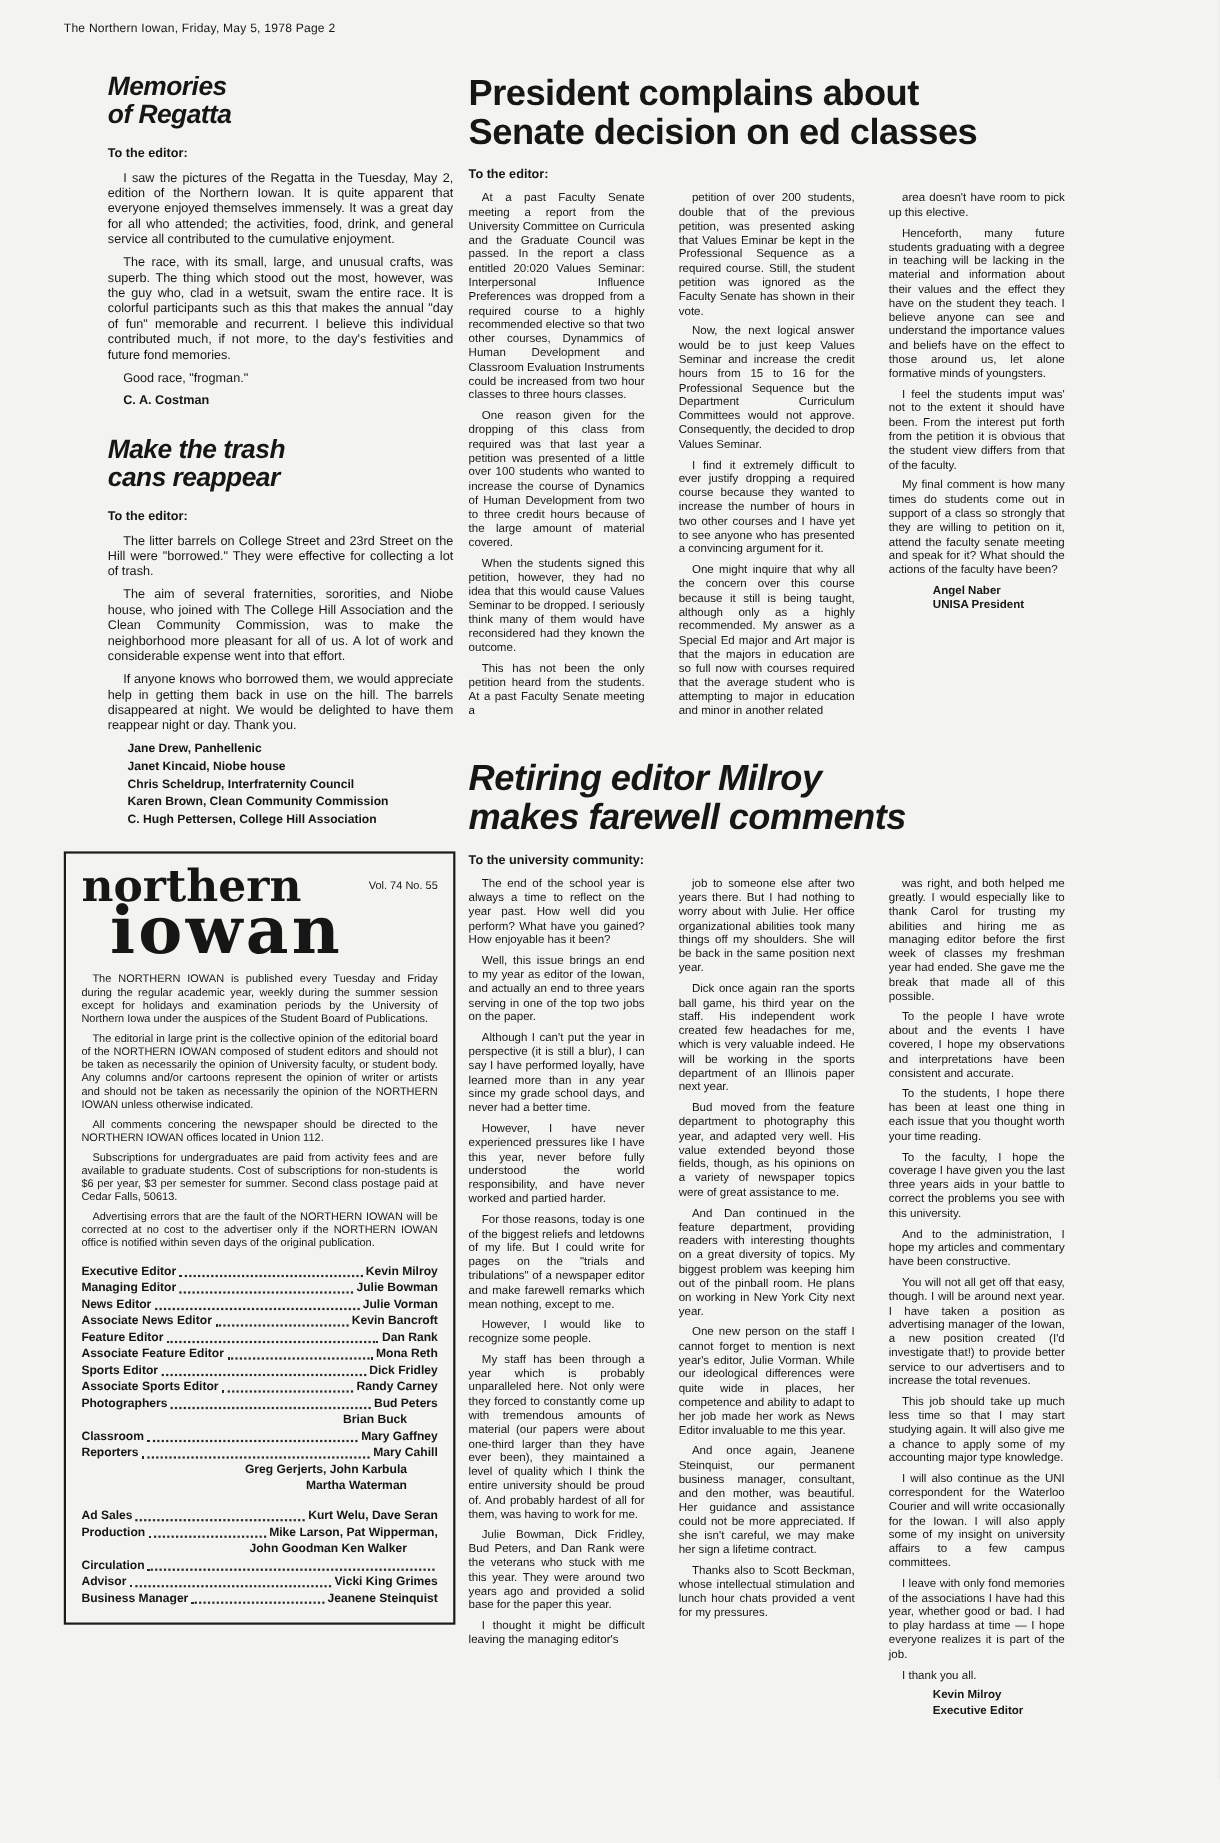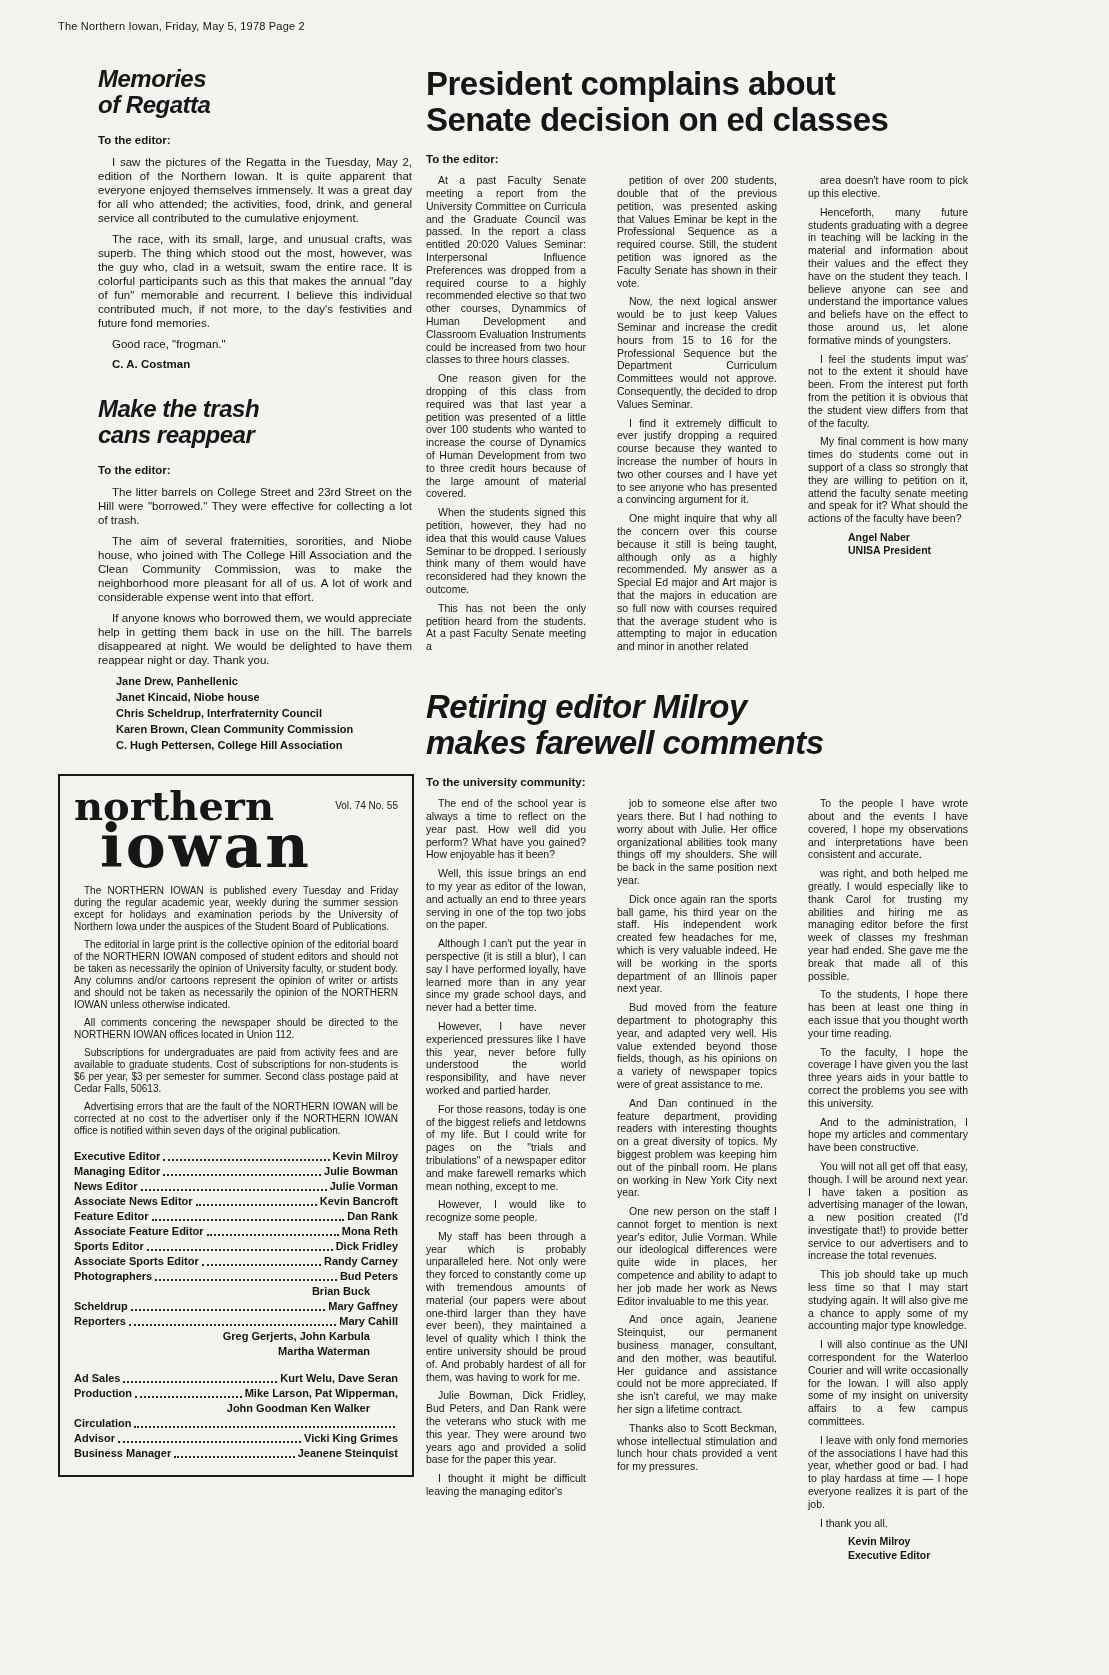--- a/index.html
+++ b/index.html
@@ -151,21 +151,21 @@
             <span class="staff-leader"></span>
             <span class="staff-name">Randy Carney</span>
           </div>
           <div class="staff-row">
             <span class="staff-role">Photographers</span>
             <span class="staff-leader"></span>
             <span class="staff-name">Bud Peters</span>
           </div>
           <div class="staff-extra">Brian Buck</div>
           <div class="staff-row">
-            <span class="staff-role">Scheldrup</span>
+            <span class="staff-role">Classroom</span>
             <span class="staff-leader"></span>
             <span class="staff-name">Mary Gaffney</span>
           </div>
           <div class="staff-row">
             <span class="staff-role">Reporters</span>
             <span class="staff-leader"></span>
             <span class="staff-name">Mary Cahill</span>
           </div>
           <div class="staff-extra">Greg Gerjerts, John Karbula</div>
           <div class="staff-extra">Martha Waterman</div>
@@ -254,22 +254,22 @@
             <p class="body-para">job to someone else after two years there. But I had nothing to worry about with Julie. Her office organizational abilities took many things off my shoulders. She will be back in the same position next year.</p>
             <p class="body-para">Dick once again ran the sports ball game, his third year on the staff. His independent work created few headaches for me, which is very valuable indeed. He will be working in the sports department of an Illinois paper next year.</p>
             <p class="body-para">Bud moved from the feature department to photography this year, and adapted very well. His value extended beyond those fields, though, as his opinions on a variety of newspaper topics were of great assistance to me.</p>
             <p class="body-para">And Dan continued in the feature department, providing readers with interesting thoughts on a great diversity of topics. My biggest problem was keeping him out of the pinball room. He plans on working in New York City next year.</p>
             <p class="body-para">One new person on the staff I cannot forget to mention is next year's editor, Julie Vorman. While our ideological differences were quite wide in places, her competence and ability to adapt to her job made her work as News Editor invaluable to me this year.</p>
             <p class="body-para">And once again, Jeanene Steinquist, our permanent business manager, consultant, and den mother, was beautiful. Her guidance and assistance could not be more appreciated. If she isn't careful, we may make her sign a lifetime contract.</p>
             <p class="body-para">Thanks also to Scott Beckman, whose intellectual stimulation and lunch hour chats provided a vent for my pressures.</p>
           </div>
         <div class="col">
           <div>
+              <p class="body-para">was right, and both helped me greatly. I would especially like to thank Carol for trusting my abilities and hiring me as managing editor before the first week of classes my freshman year had ended. She gave me the break that made all of this possible.</p>
               <p class="body-para">To the people I have wrote about and the events I have covered, I hope my observations and interpretations have been consistent and accurate.</p>
-              <p class="body-para">was right, and both helped me greatly. I would especially like to thank Carol for trusting my abilities and hiring me as managing editor before the first week of classes my freshman year had ended. She gave me the break that made all of this possible.</p>
               <p class="body-para">To the students, I hope there has been at least one thing in each issue that you thought worth your time reading.</p>
               <p class="body-para">To the faculty, I hope the coverage I have given you the last three years aids in your battle to correct the problems you see with this university.</p>
               <p class="body-para">And to the administration, I hope my articles and commentary have been constructive.</p>
               <p class="body-para">You will not all get off that easy, though. I will be around next year. I have taken a position as advertising manager of the Iowan, a new position created (I'd investigate that!) to provide better service to our advertisers and to increase the total revenues.</p>
               <p class="body-para">This job should take up much less time so that I may start studying again. It will also give me a chance to apply some of my accounting major type knowledge.</p>
               <p class="body-para">I will also continue as the UNI correspondent for the Waterloo Courier and will write occasionally for the Iowan. I will also apply some of my insight on university affairs to a few campus committees.</p>
               <p class="body-para">I leave with only fond memories of the associations I have had this year, whether good or bad. I had to play hardass at time — I hope everyone realizes it is part of the job.</p>
               <p class="body-para">I thank you all.</p>
             </div>
           <div class="article-sig">

